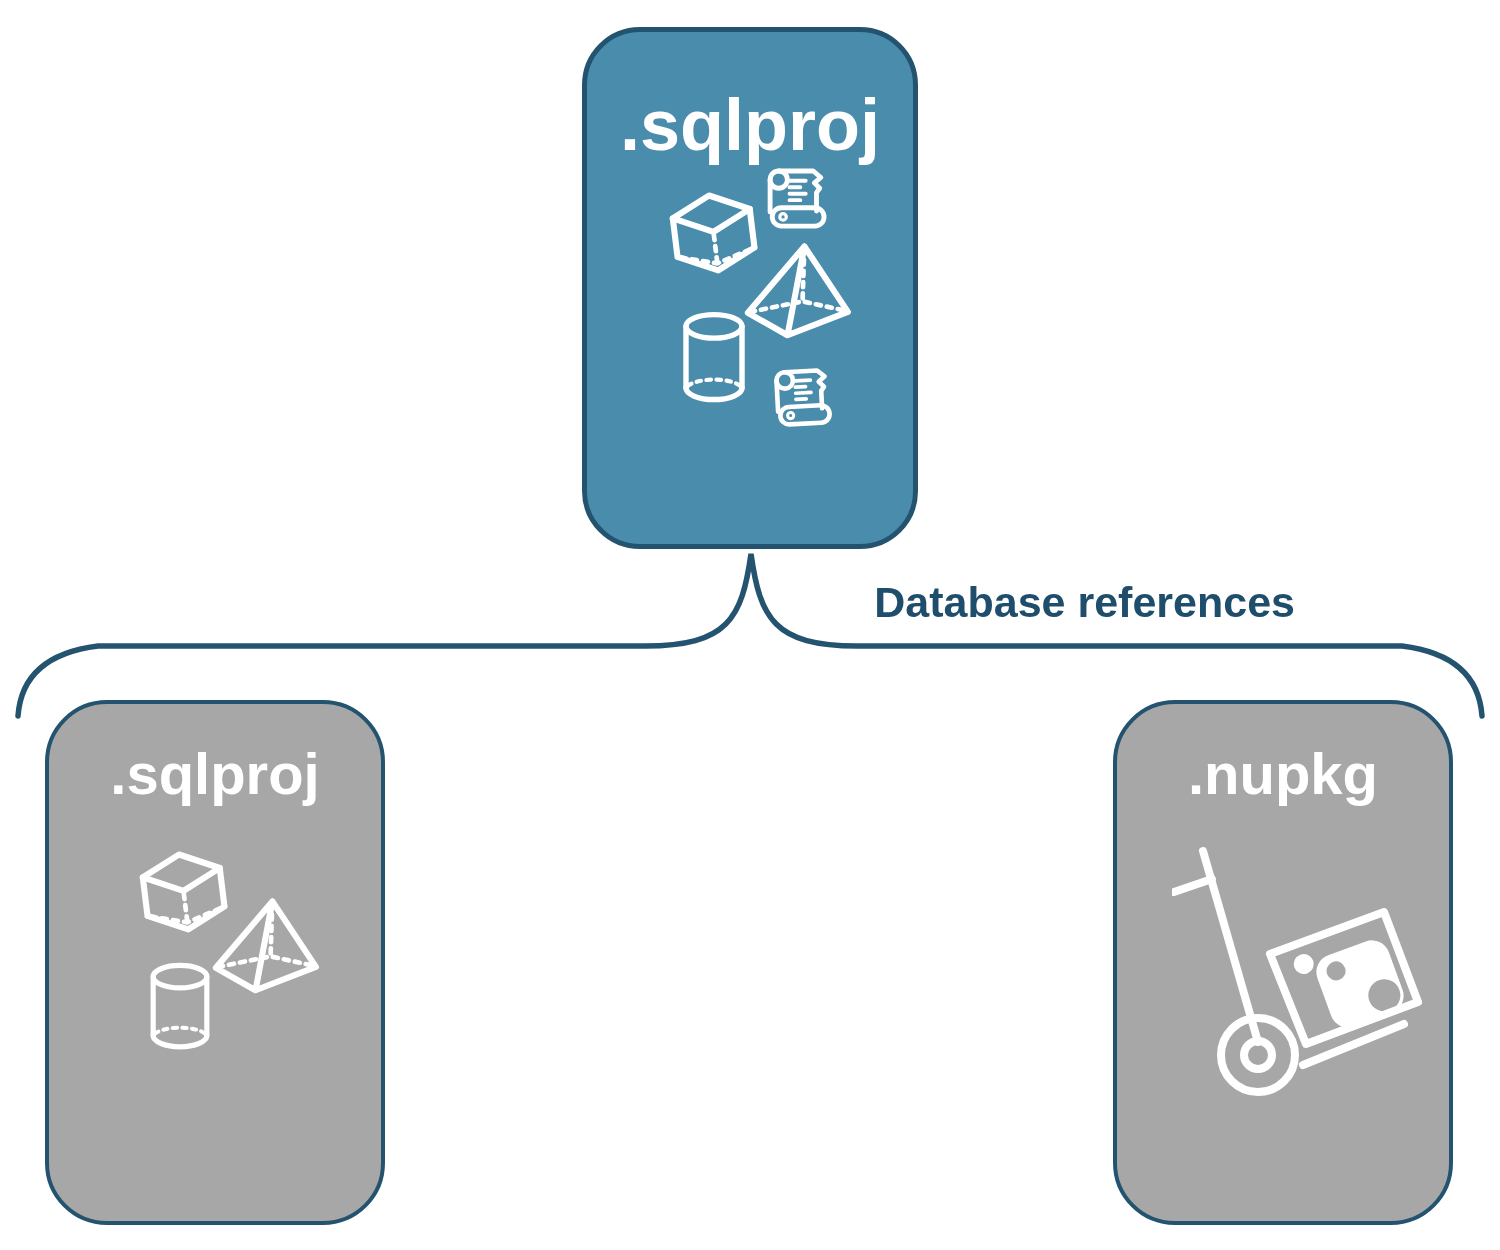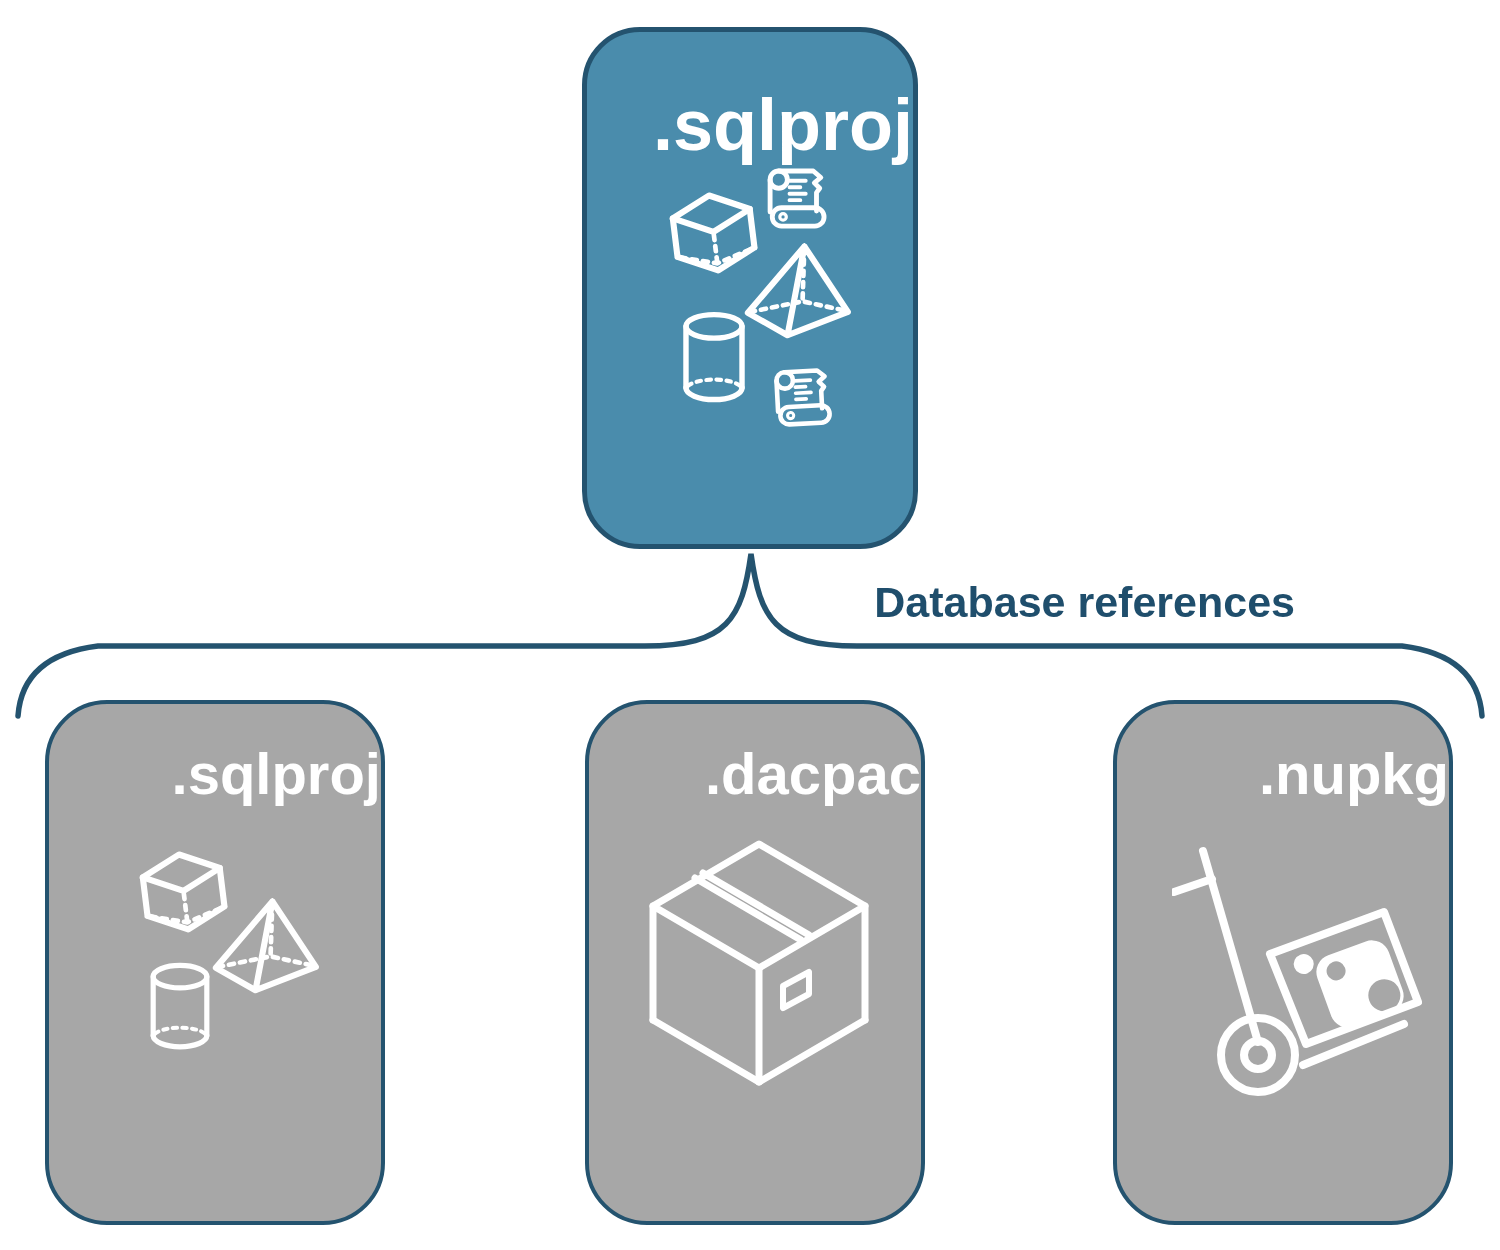--- a/index.html
+++ b/index.html
@@ -4,21 +4,21 @@
 <style>
   html,body{margin:0;padding:0;background:#fff;}
   #canvas{position:relative;width:1500px;height:1250px;background:var(--bg,#fff);
           font-family:"Liberation Sans",sans-serif;overflow:hidden;}
   .node{position:absolute;box-sizing:border-box;}
   .node-root{left:582px;top:27px;width:336px;height:522px;border-radius:58px;
              background:var(--root_fill);border:5px solid var(--stroke);}
   .node-child{top:700px;width:340px;height:525px;border-radius:62px;
               background:var(--child_fill);border:4px solid var(--stroke);}
   #child-0{left:45px;} #child-1{left:585px;} #child-2{left:1113px;padding-left:30px;}
-  .node-title{position:absolute;left:0;right:0;text-align:right;color:#fff;
+  .node-title{position:absolute;left:0;right:0;text-align:center;color:#fff;
               font-weight:bold;letter-spacing:0px;}
   .node-root .node-title{top:52px;font-size:72px;}
   .node-child .node-title{top:36px;font-size:58px;}
   .icon{position:absolute;color:var(--icon_white);}
   .icon svg{display:block;width:100%;height:100%;}
   .brace{position:absolute;left:0;top:0;width:1500px;height:1250px;color:var(--stroke);
          pointer-events:none;}
   .connector-label{position:absolute;left:805px;top:578px;width:490px;text-align:right;
                    font-size:43px;font-weight:bold;color:var(--label_text);}
 </style>
@@ -105,33 +105,20 @@
     <div class="icon" style="left:94px;top:258px;width:74px;height:90px;">
       <svg viewBox="0 0 80 104" fill="none" stroke="currentColor" stroke-width="6" stroke-linecap="round" stroke-linejoin="round">
         <ellipse cx="40" cy="17" rx="31" ry="13"></ellipse>
         <path d="M9,17 V85 M71,17 V85"></path>
         <path d="M9,85 A31,13 0 0 0 71,85"></path>
         <path d="M11,83 A31,11 0 0 1 69,83" stroke-dasharray="5,6" stroke-width="4.6"></path>
       </svg>
     </div>
   </div>
 
-  <div class="node node-child" id="child-1">
-    <div class="node-title">.dacpac</div>
-
-    <div class="icon" style="left:50px;top:126px;width:240px;height:268px;">
-      <svg viewBox="0 0 240 268" fill="none" stroke="currentColor" stroke-width="7" stroke-linecap="round" stroke-linejoin="round">
-        <path d="M120,14 L226,76 L120,138 L14,76 Z"></path>
-        <path d="M64,43 L170,105 M56,48 L162,110"></path>
-        <path d="M14,76 V190 M226,76 V190 M120,138 V252"></path>
-        <path d="M14,190 L120,252 L226,190"></path>
-        <path d="M144,156 l26,-14 v22 l-26,14 Z" stroke-width="6"></path>
-      </svg>
-    </div>
-  </div>
 
   <div class="node node-child" id="child-2">
     <div class="node-title">.nupkg</div>
 
     <div class="icon" style="left:55px;top:142px;width:250px;height:255px;">
       <svg viewBox="0 0 250 255" fill="none" stroke="currentColor" stroke-width="8" stroke-linecap="round" stroke-linejoin="round">
         <path d="M31,5 L86,196"></path>
         <path d="M2,46 L40,33"></path>
         <circle cx="86" cy="209" r="37"></circle>
         <circle cx="86" cy="209" r="14"></circle>

